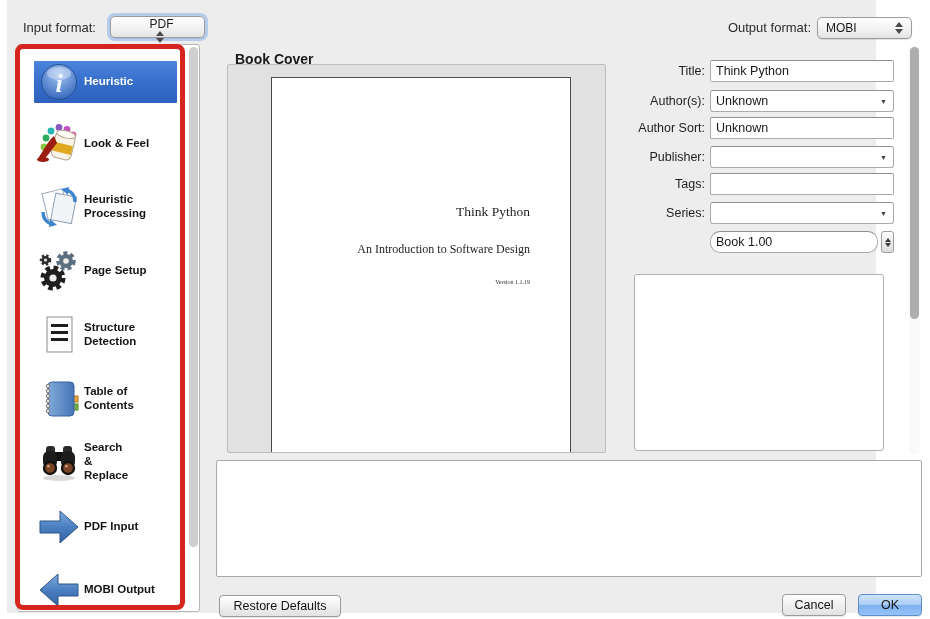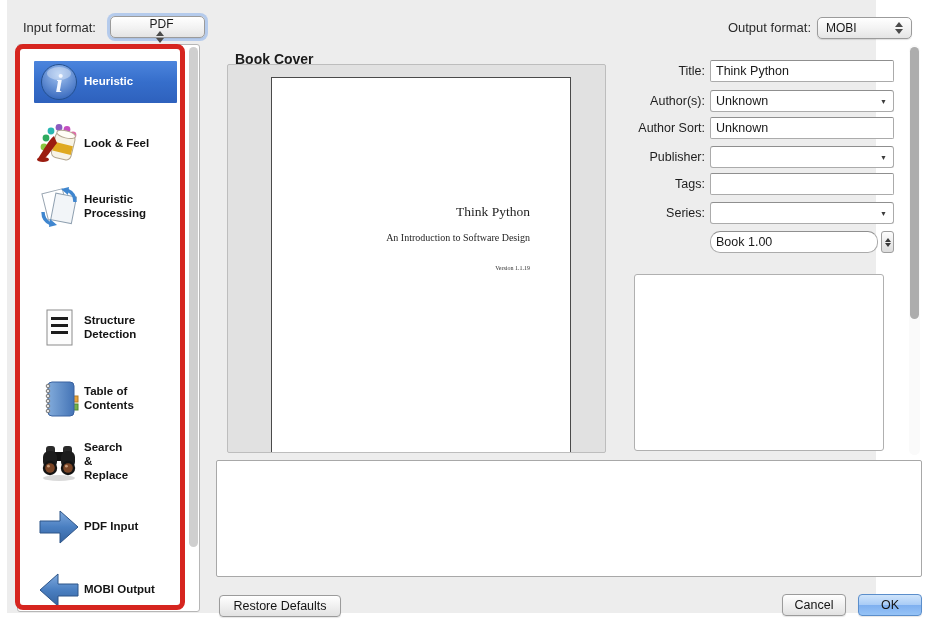--- a/index.html
+++ b/index.html
@@ -32,21 +32,21 @@
   .side-row.selected { top:61px; height:42px; background:linear-gradient(180deg,#4c85dd 0%,#366ecb 50%,#2e61bd 100%); border-radius:1px; }
   .side-row.selected .side-label { color:#fff; }
   .red-annotation { left:8px; top:44px; width:170px; height:566px; border:5px solid #d6251f; border-radius:8px; pointer-events:none; }
 
   
   .cover-group-label { left:228px; top:51px; font-size:14px; font-weight:bold; color:#1a1a1a; }
   .cover-panel { left:220px; top:64px; width:379px; height:389px; background:#e1e1e1; border:1px solid #bdbdbd; border-radius:2px; overflow:hidden; }
   .cover-page { position:absolute; left:43px; top:12px; width:300px; height:390px; background:#fff; border:1px solid #4a4a4a; }
   .cover-text { position:absolute; right:40px; top:126px; text-align:right; font-family:"Liberation Serif", serif; color:#1f1f1f; }
   .cover-title { font-size:13.5px; }
-  .cover-subtitle { font-size:10px; margin-top:12px; }
+  .cover-subtitle { font-size:12px; margin-top:22px; }
   .cover-version { font-size:6px; margin-top:22px; color:#333; }
 
   
   .form-label { width:138px; left:560px; text-align:right; font-size:12.5px; color:#1e1e1e; }
   .field, .combo, .spin-field {
     height:22px; background:#fff; border:1px solid #ababab; border-top-color:#8f8f8f;
     font-size:12.5px; color:#1a1a1a; padding:0 5px; font-family:"Liberation Sans", sans-serif;
   }
   .field { left:703px; width:184px; border-radius:2px; }
   .combo { left:703px; width:184px; border-radius:3px; padding-right:20px; }
@@ -150,22 +150,38 @@
           <path d="M7,28 a13,13 0 0 0 8,12" fill="none" stroke="#3f86cf" stroke-width="3.4"></path>
           <polygon points="13,43 21,41 14,35" fill="#3f86cf"></polygon>
           <path d="M39,18 a13,13 0 0 0 -8,-12" fill="none" stroke="#3f86cf" stroke-width="3.4"></path>
           <polygon points="33,3 25,5 32,11" fill="#3f86cf"></polygon>
         </svg>
       </span>
       <span class="side-label">Heuristic
 Processing</span>
     </div>
 
-
-    <div class="abs side-row" style="top:304px;">
+    <div class="abs side-row" style="top:247px;">
+      <span class="icon-box">
+        <svg width="46" height="46" viewBox="0 0 46 46">
+          <circle cx="30" cy="13" r="7" fill="none" stroke="#5c6f80" stroke-width="5.5" stroke-dasharray="3.5 2.6"></circle>
+          <circle cx="30" cy="13" r="7" fill="#5c6f80"></circle>
+          <circle cx="30" cy="13" r="2.8" fill="#ededed"></circle>
+          <circle cx="9.5" cy="12" r="4" fill="none" stroke="#2d2d2d" stroke-width="3.5" stroke-dasharray="2 1.8"></circle>
+          <circle cx="9.5" cy="12" r="4" fill="#2d2d2d"></circle>
+          <circle cx="9.5" cy="12" r="1.5" fill="#ededed"></circle>
+          <circle cx="17" cy="30" r="9" fill="none" stroke="#1f1f1f" stroke-width="7" stroke-dasharray="4 3.1"></circle>
+          <circle cx="17" cy="30" r="9" fill="#1f1f1f"></circle>
+          <circle cx="17" cy="30" r="3.6" fill="#ededed"></circle>
+        </svg>
+      </span>
+      <span class="side-label">Page Setup</span>
+    </div>
+
+    <div class="abs side-row" style="top:311px;">
       <span class="icon-box">
         <svg width="46" height="46" viewBox="0 0 46 46">
           <rect x="11" y="5" width="25" height="35" fill="#fdfdfd" stroke="#8b8b8b"></rect>
           <rect x="15" y="12" width="17" height="3" fill="#1c1c1c"></rect>
           <rect x="15" y="19" width="17" height="3" fill="#1c1c1c"></rect>
           <rect x="15" y="26" width="17" height="3" fill="#1c1c1c"></rect>
         </svg>
       </span>
       <span class="side-label">Structure
 Detection</span>

